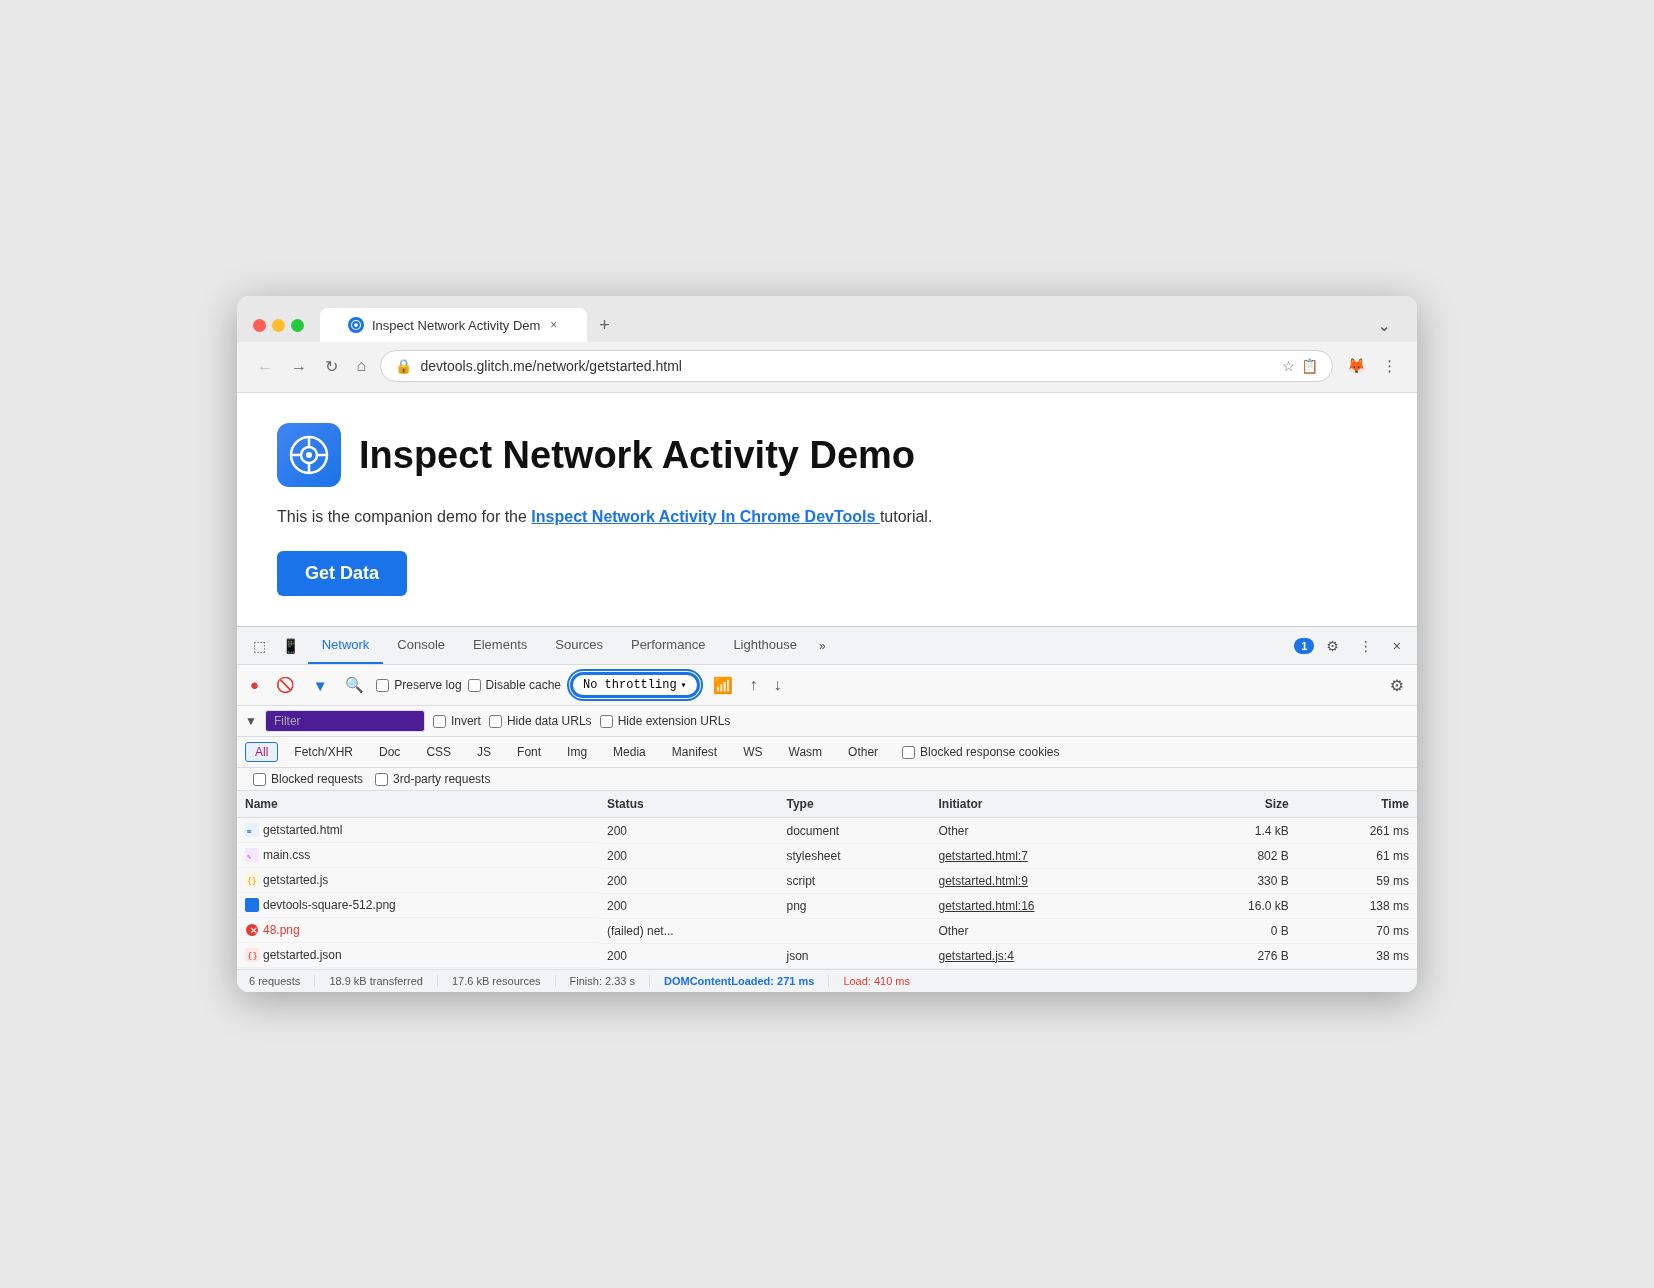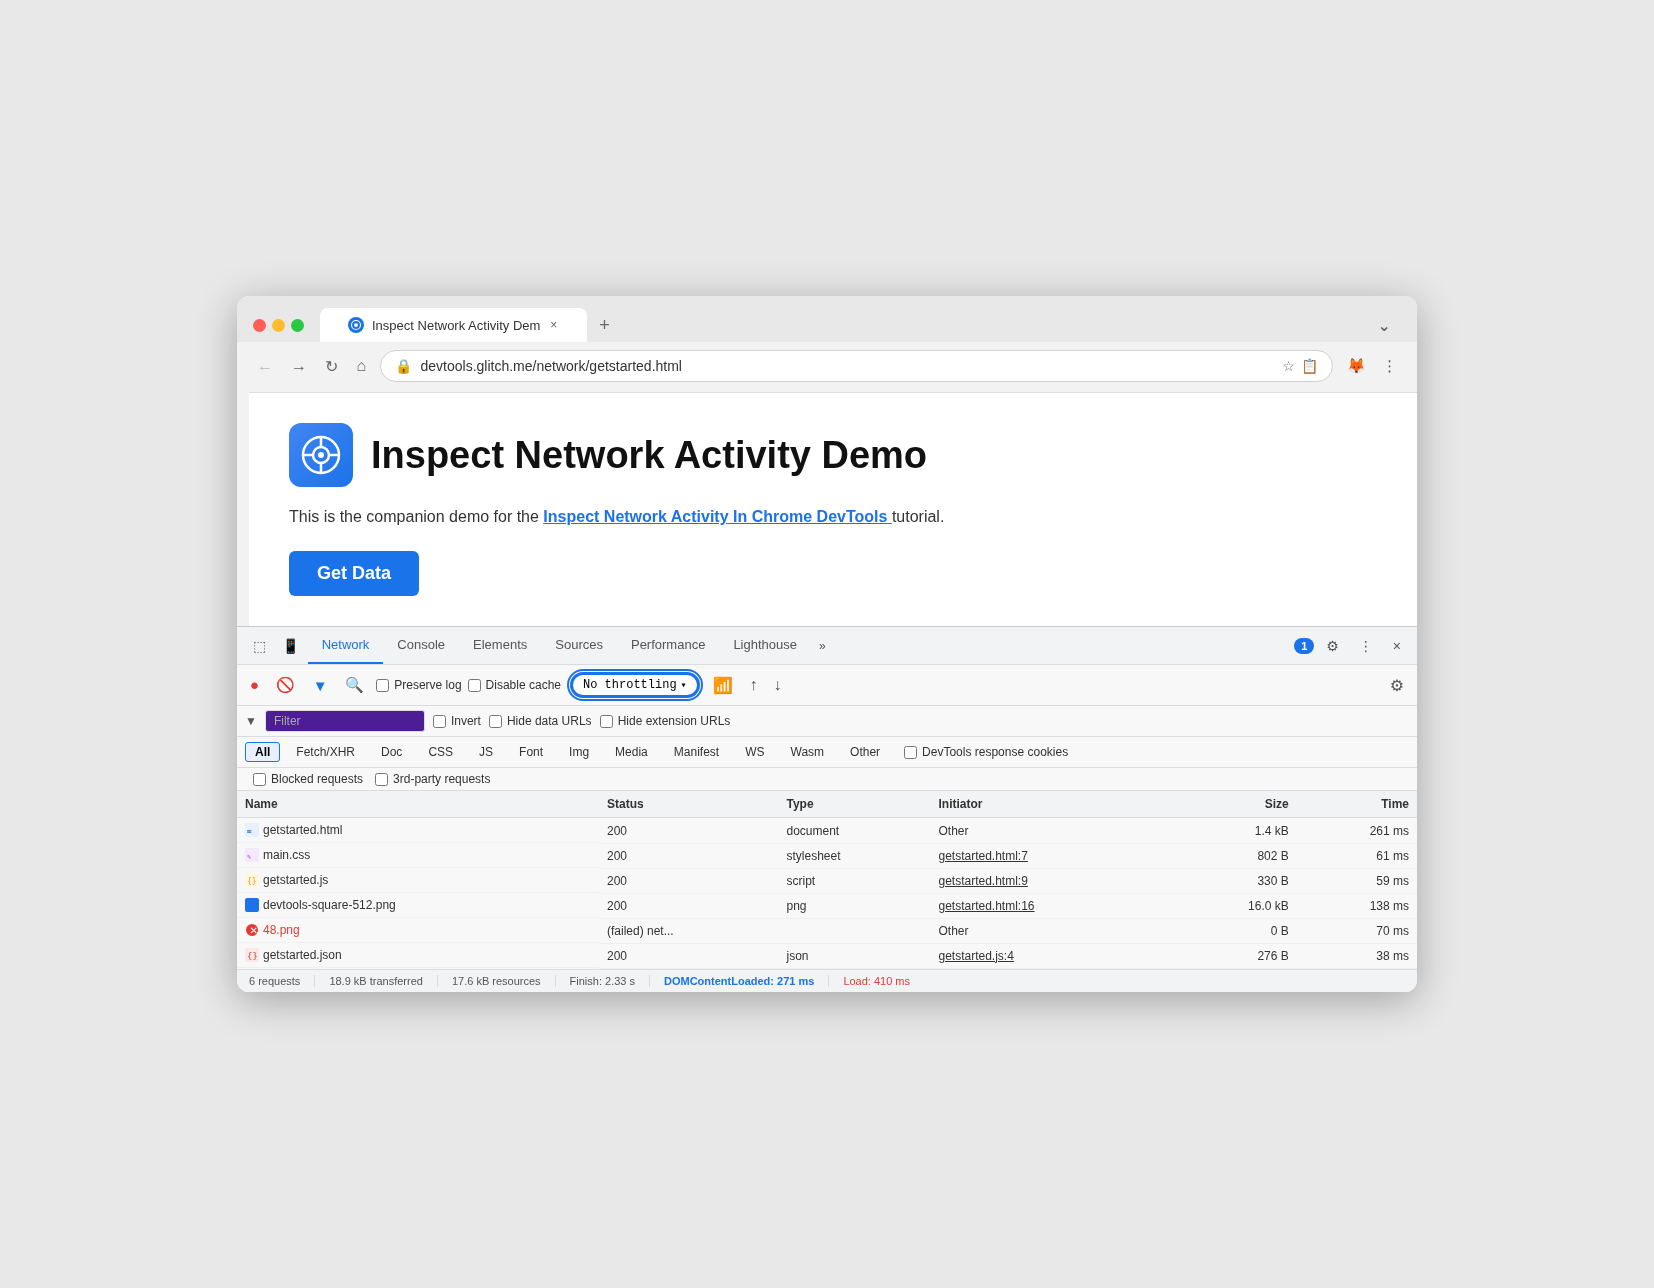--- a/index.html
+++ b/index.html
@@ -144,21 +144,20 @@
       cursor: pointer;
       padding: 4px;
       border-radius: 4px;
       font-size: 15px;
     }
     
     .page-content {
       background: #ffffff;
       padding: 30px 40px 20px 40px;
       border-top: 1px solid #ddd;
-      margin-left: 12px;
     }
     .page-header {
       display: flex;
       align-items: center;
       gap: 18px;
       margin-bottom: 18px;
     }
     .page-logo {
       width: 64px;
       height: 64px;
@@ -334,22 +333,22 @@
       border-radius: 3px;
       font-size: 12px;
       cursor: pointer;
       border: 1px solid transparent;
       background: none;
       color: #333;
     }
     .type-btn.active {
       background: #e8f0fe;
       border: 1px solid #1a73e8;
-      color: #000000;
-      font-weight: 700;
+      color: #be185d;
+      font-weight: 400;
     }
     .blocked-row {
       display: flex;
       align-items: center;
       padding: 4px 16px;
       gap: 12px;
       border-bottom: 1px solid #dadce0;
       background: #f8f8f8;
     }
     
@@ -544,21 +543,21 @@
       <button class="type-btn">JS</button>
       <button class="type-btn">Font</button>
       <button class="type-btn">Img</button>
       <button class="type-btn">Media</button>
       <button class="type-btn">Manifest</button>
       <button class="type-btn">WS</button>
       <button class="type-btn">Wasm</button>
       <button class="type-btn">Other</button>
       <label class="filter-option" style="margin-left:8px;">
         <input type="checkbox" style="">
-        <span>DevTools response cookies</span>
+        <span>Blocked response cookies</span>
       </label>
     </div>
 
     <div class="blocked-row">
       <label class="filter-option">
         <input type="checkbox" style="">
         <span>Blocked requests</span>
       </label>
       <label class="filter-option">
         <input type="checkbox" style="">

